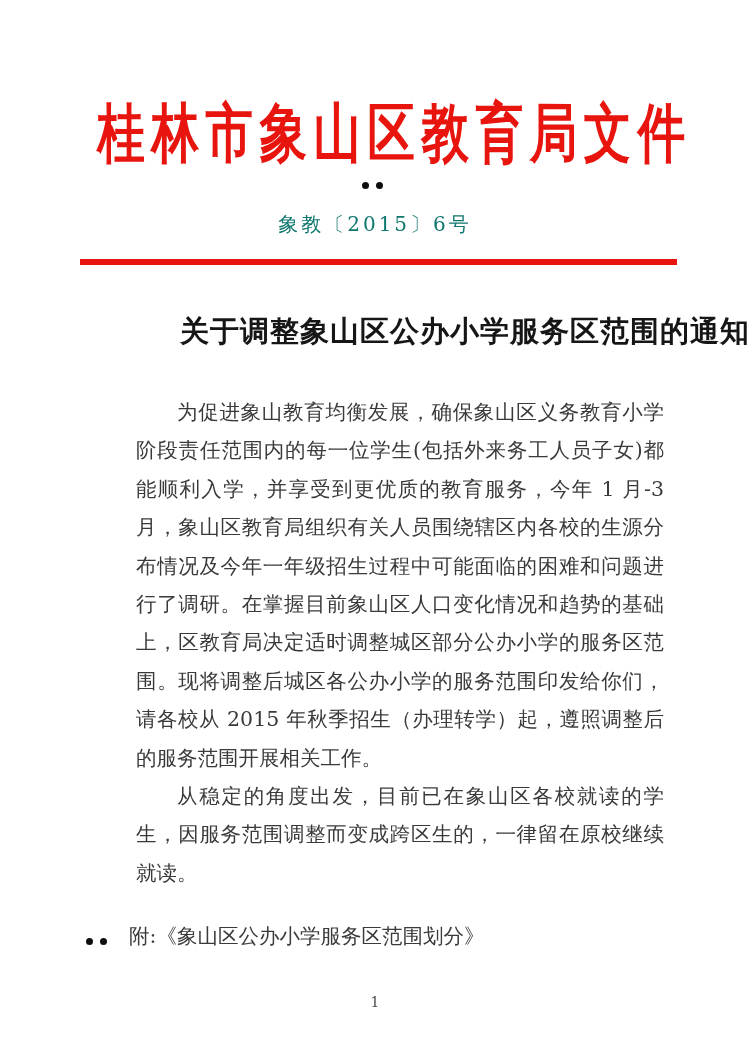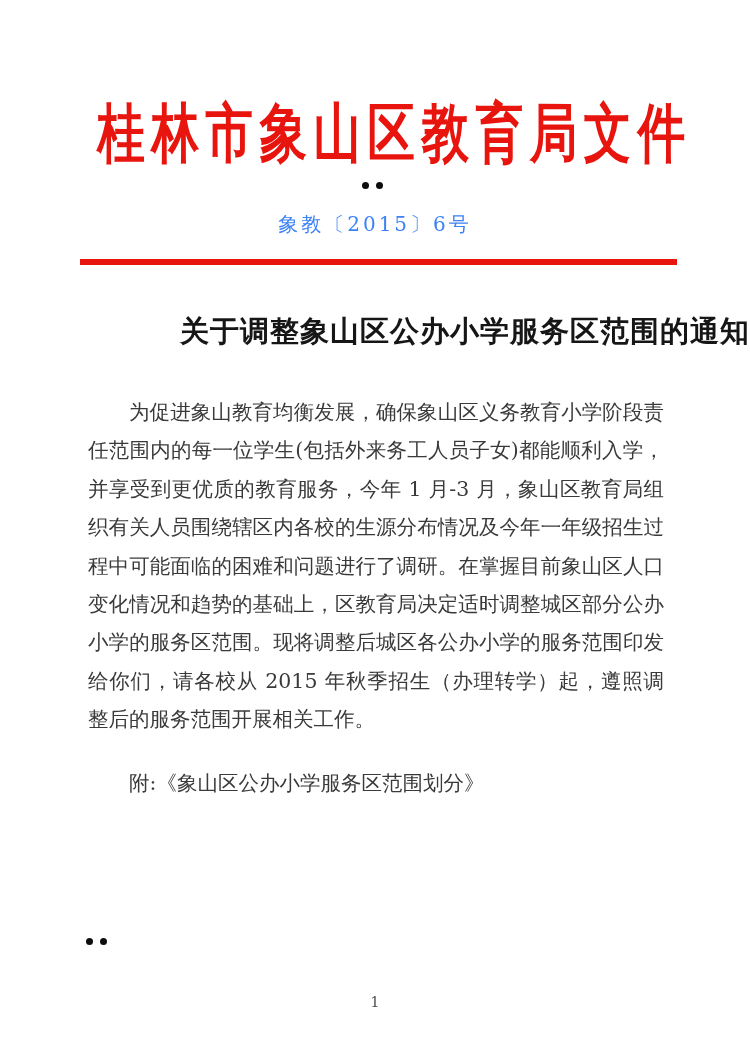--- a/index.html
+++ b/index.html
@@ -34,21 +34,21 @@
   
   .dots { position: absolute; display: flex; gap: 7px; }
   .dots-top { top: 182px; left: 362px; }
   .dots-bottom { top: 938px; left: 86px; }
   .dot { width: 7px; height: 7px; border-radius: 50%; background: #0d0d0d; }
 
   .doc-number {
     position: absolute; top: 211px; left: 0; width: 750px;
     text-align: center;
     font-size: 20px;
-    color: #3b82f6;
+    color: #0f766e;
     letter-spacing: 3px;
   }
 
   .red-rule {
     position: absolute; top: 259px; left: 80px;
     width: 597px; height: 6px;
     background: #e8150e;
   }
 
   .doc-title {
@@ -62,21 +62,21 @@
   }
 
   .doc-body {
     position: absolute; top: 393px; left: 88px;
     width: 576px;
     font-size: 20.5px;
     line-height: 38.4px;
     color: #3a3a3a;
     text-align: justify;
   }
-  .doc-body p.indent { text-indent: 2em; }
+  .doc-body p.indent { text-indent: 2em; margin-left: 48px; }
   .doc-body p.attachment { text-indent: 2em; margin-top: 25px; }
 
   .page-number {
     position: absolute; top: 994px; left: 0; width: 750px;
     text-align: center;
     font-size: 14px;
     color: #4a4a4a;
   }
 </style>
 </head>
@@ -92,20 +92,21 @@
   </div>
 
   <div class="doc-number">象教〔2015〕6号</div>
 
   <div class="red-rule"></div>
 
   <div class="doc-title">关于调整象山区公办小学服务区范围的通知</div>
 
   <div class="doc-body">
     <p class="indent">为促进象山教育均衡发展，确保象山区义务教育小学阶段责任范围内的每一位学生(包括外来务工人员子女)都能顺利入学，并享受到更优质的教育服务，今年 1 月-3 月，象山区教育局组织有关人员围绕辖区内各校的生源分布情况及今年一年级招生过程中可能面临的困难和问题进行了调研。在掌握目前象山区人口变化情况和趋势的基础上，区教育局决定适时调整城区部分公办小学的服务区范围。现将调整后城区各公办小学的服务范围印发给你们，请各校从 2015 年秋季招生（办理转学）起，遵照调整后的服务范围开展相关工作。</p>
+    <p class="indent">从稳定的角度出发，目前已在象山区各校就读的学生，因服务范围调整而变成跨区生的，一律留在原校继续就读。</p>
     <p class="attachment">附:《象山区公办小学服务区范围划分》</p>
   </div>
 
   <div class="dots dots-bottom">
     <span class="dot"></span>
     <span class="dot"></span>
   </div>
 
   <div class="page-number">1</div>
 

